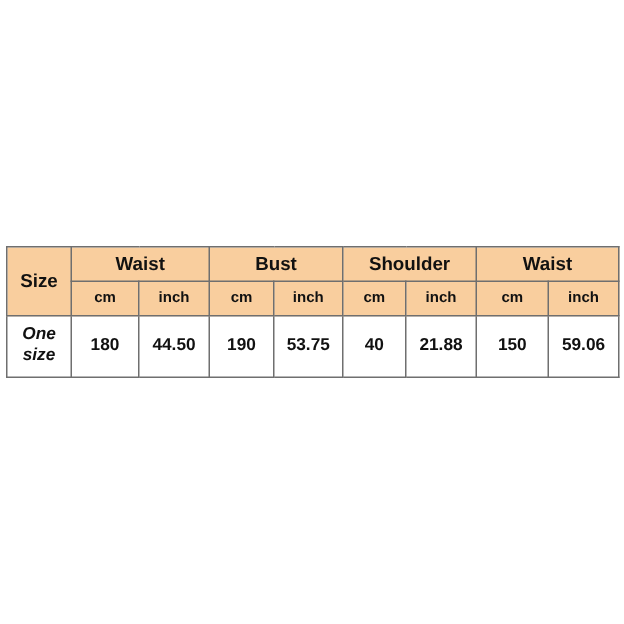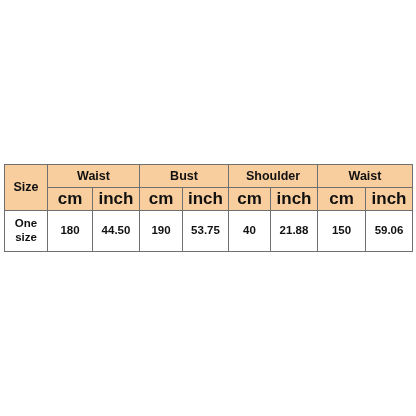--- a/index.html
+++ b/index.html
@@ -48,32 +48,33 @@
     line-height: 1.18;
   }
 
   
   table.size-chart th {
     background: #F9CE9E;
   }
 
   
   tr.group-row th { height: 22px; font-size: 12.5px; }
-  tr.unit-row  th { height: 22px; font-size: 17px; }
+  tr.unit-row  th { height: 22px; font-size: 10px; }
   tr.data-row  td { height: 40px; font-size: 11.5px; background:#ffffff; }
 
   
   th.size-head {
     height: 44px;
     font-size: 11.5px;
   }
 
   td.size-cell {
     font-size: 11.5px;
     padding: 0 2px;
+    font-style: italic;
   }
 
   
   col.c-size  { width: 43px; }
   col.c-cm    { width: 45px; }
   col.c-in    { width: 47px; }
   col.c-cm2   { width: 43px; }
   col.c-in2   { width: 46px; }
   col.c-cm3   { width: 42px; }
   col.c-in3   { width: 47px; }

